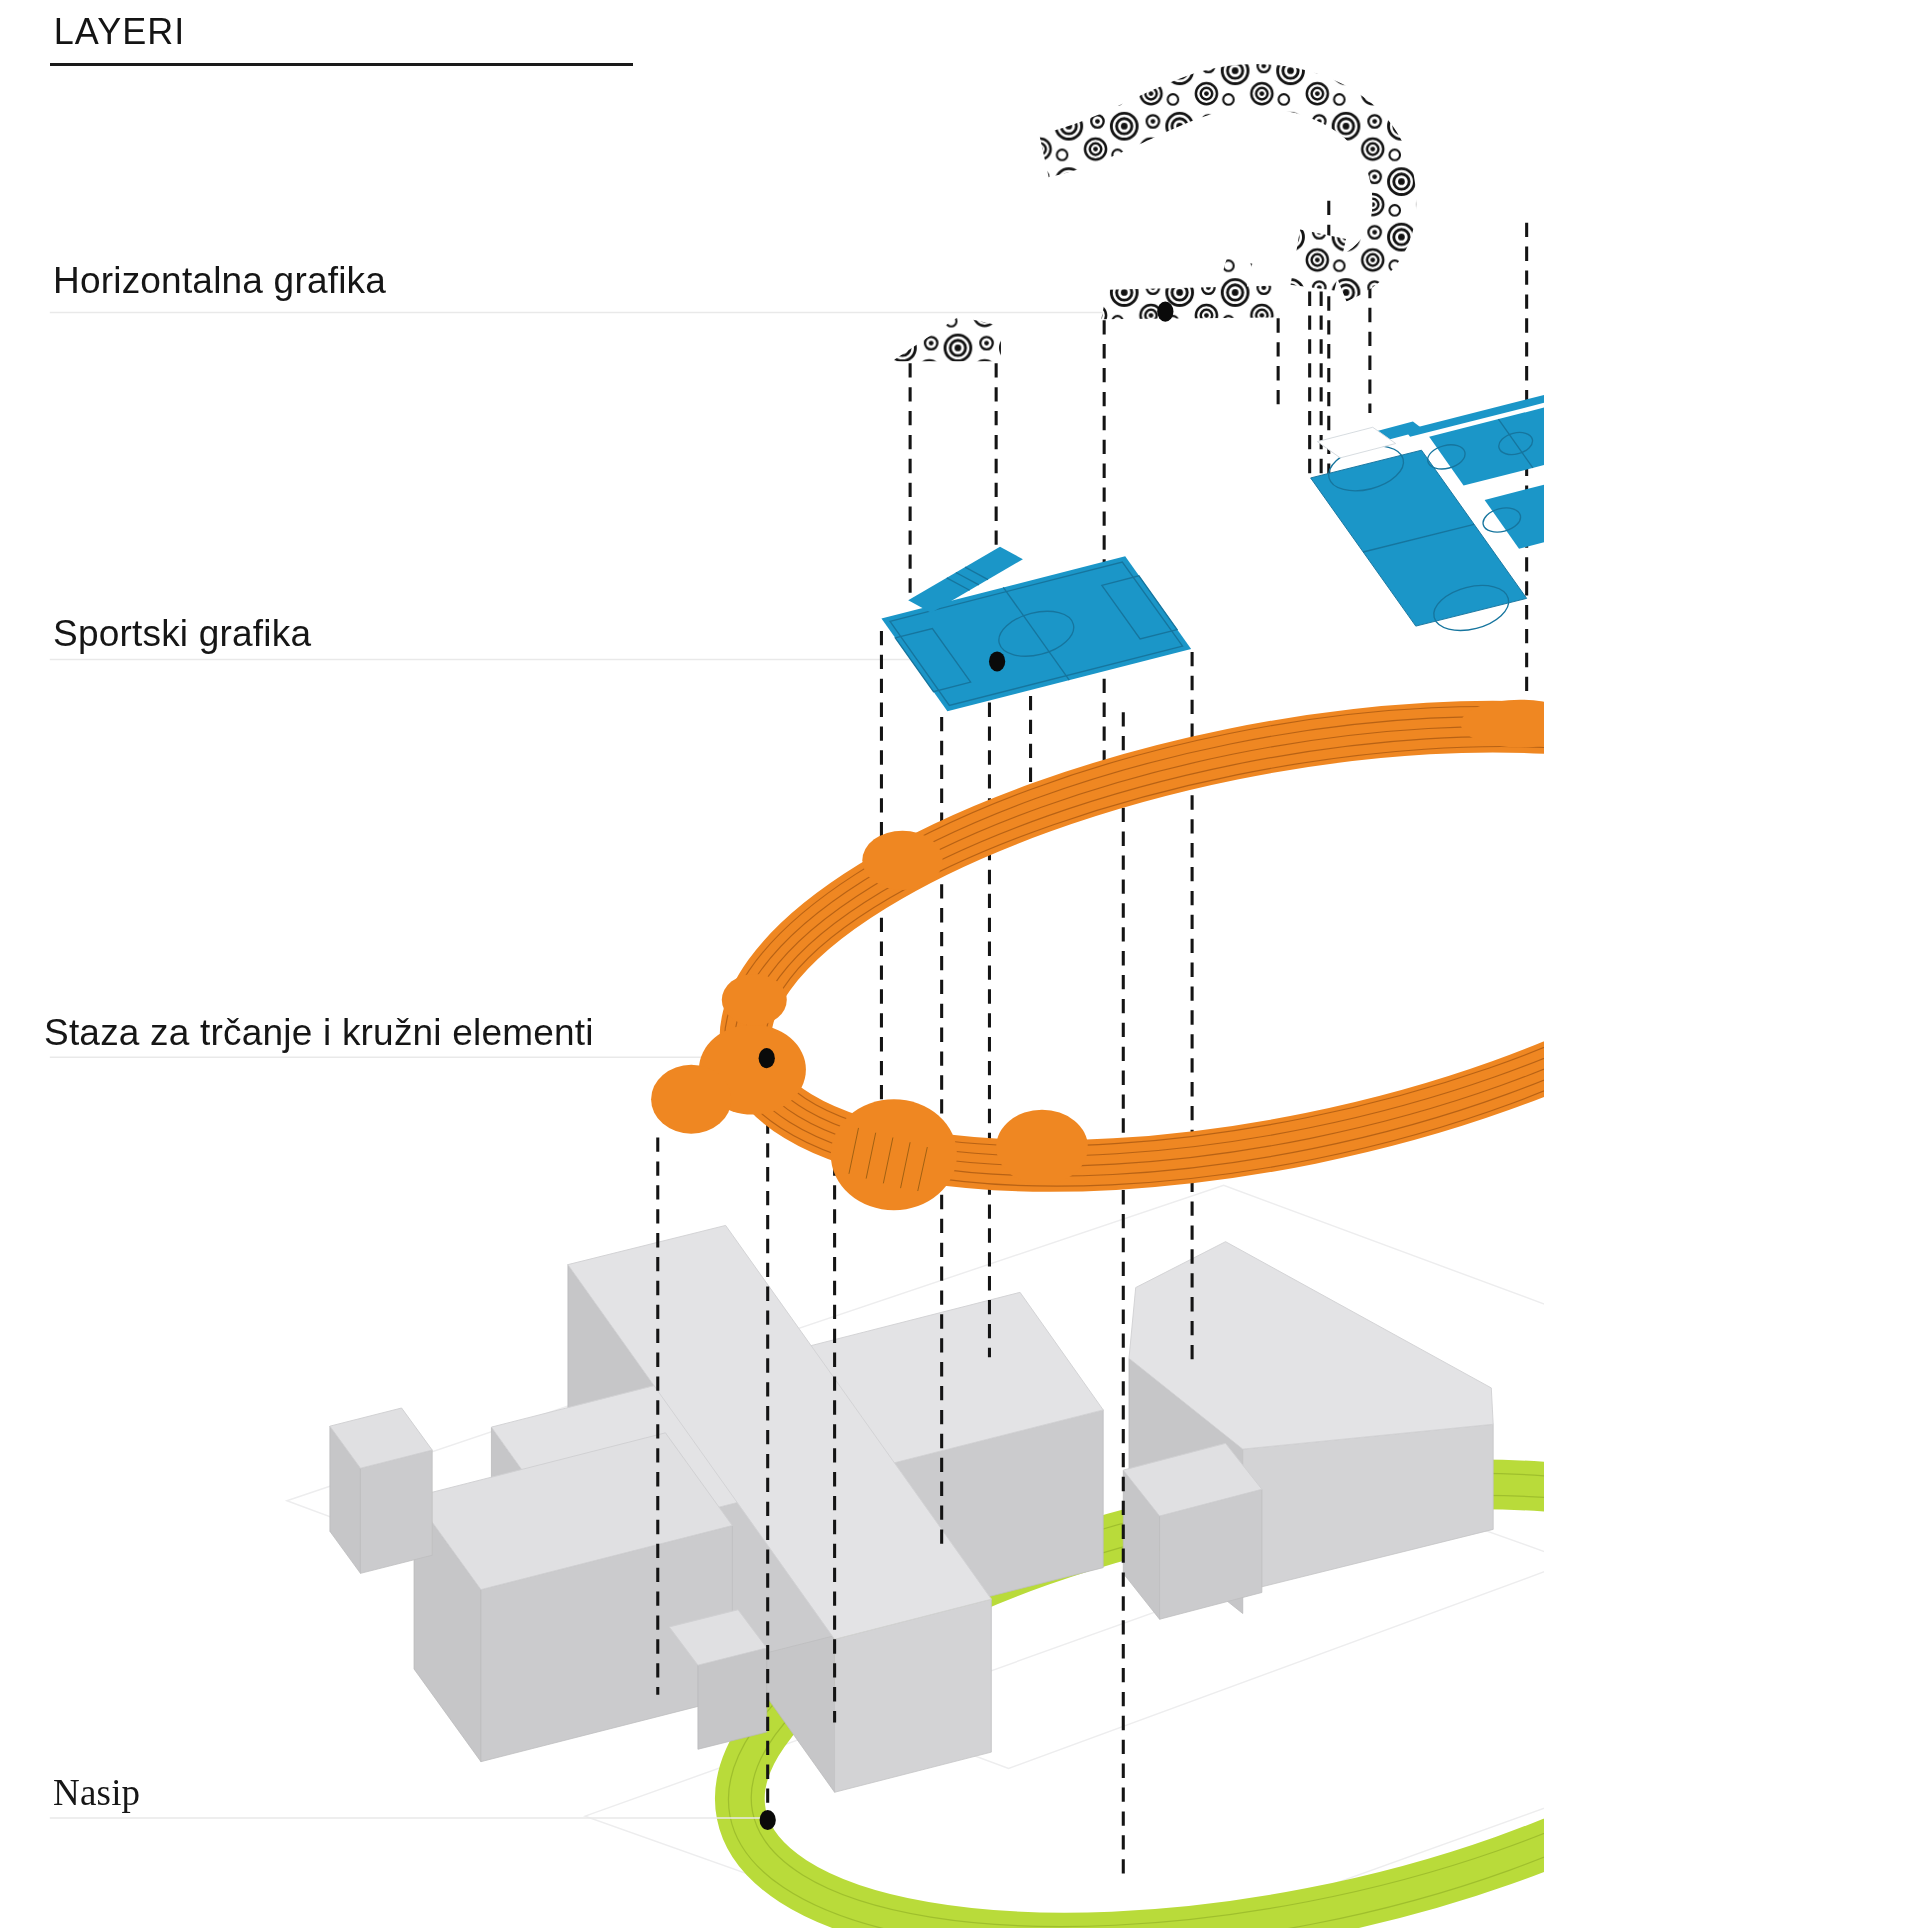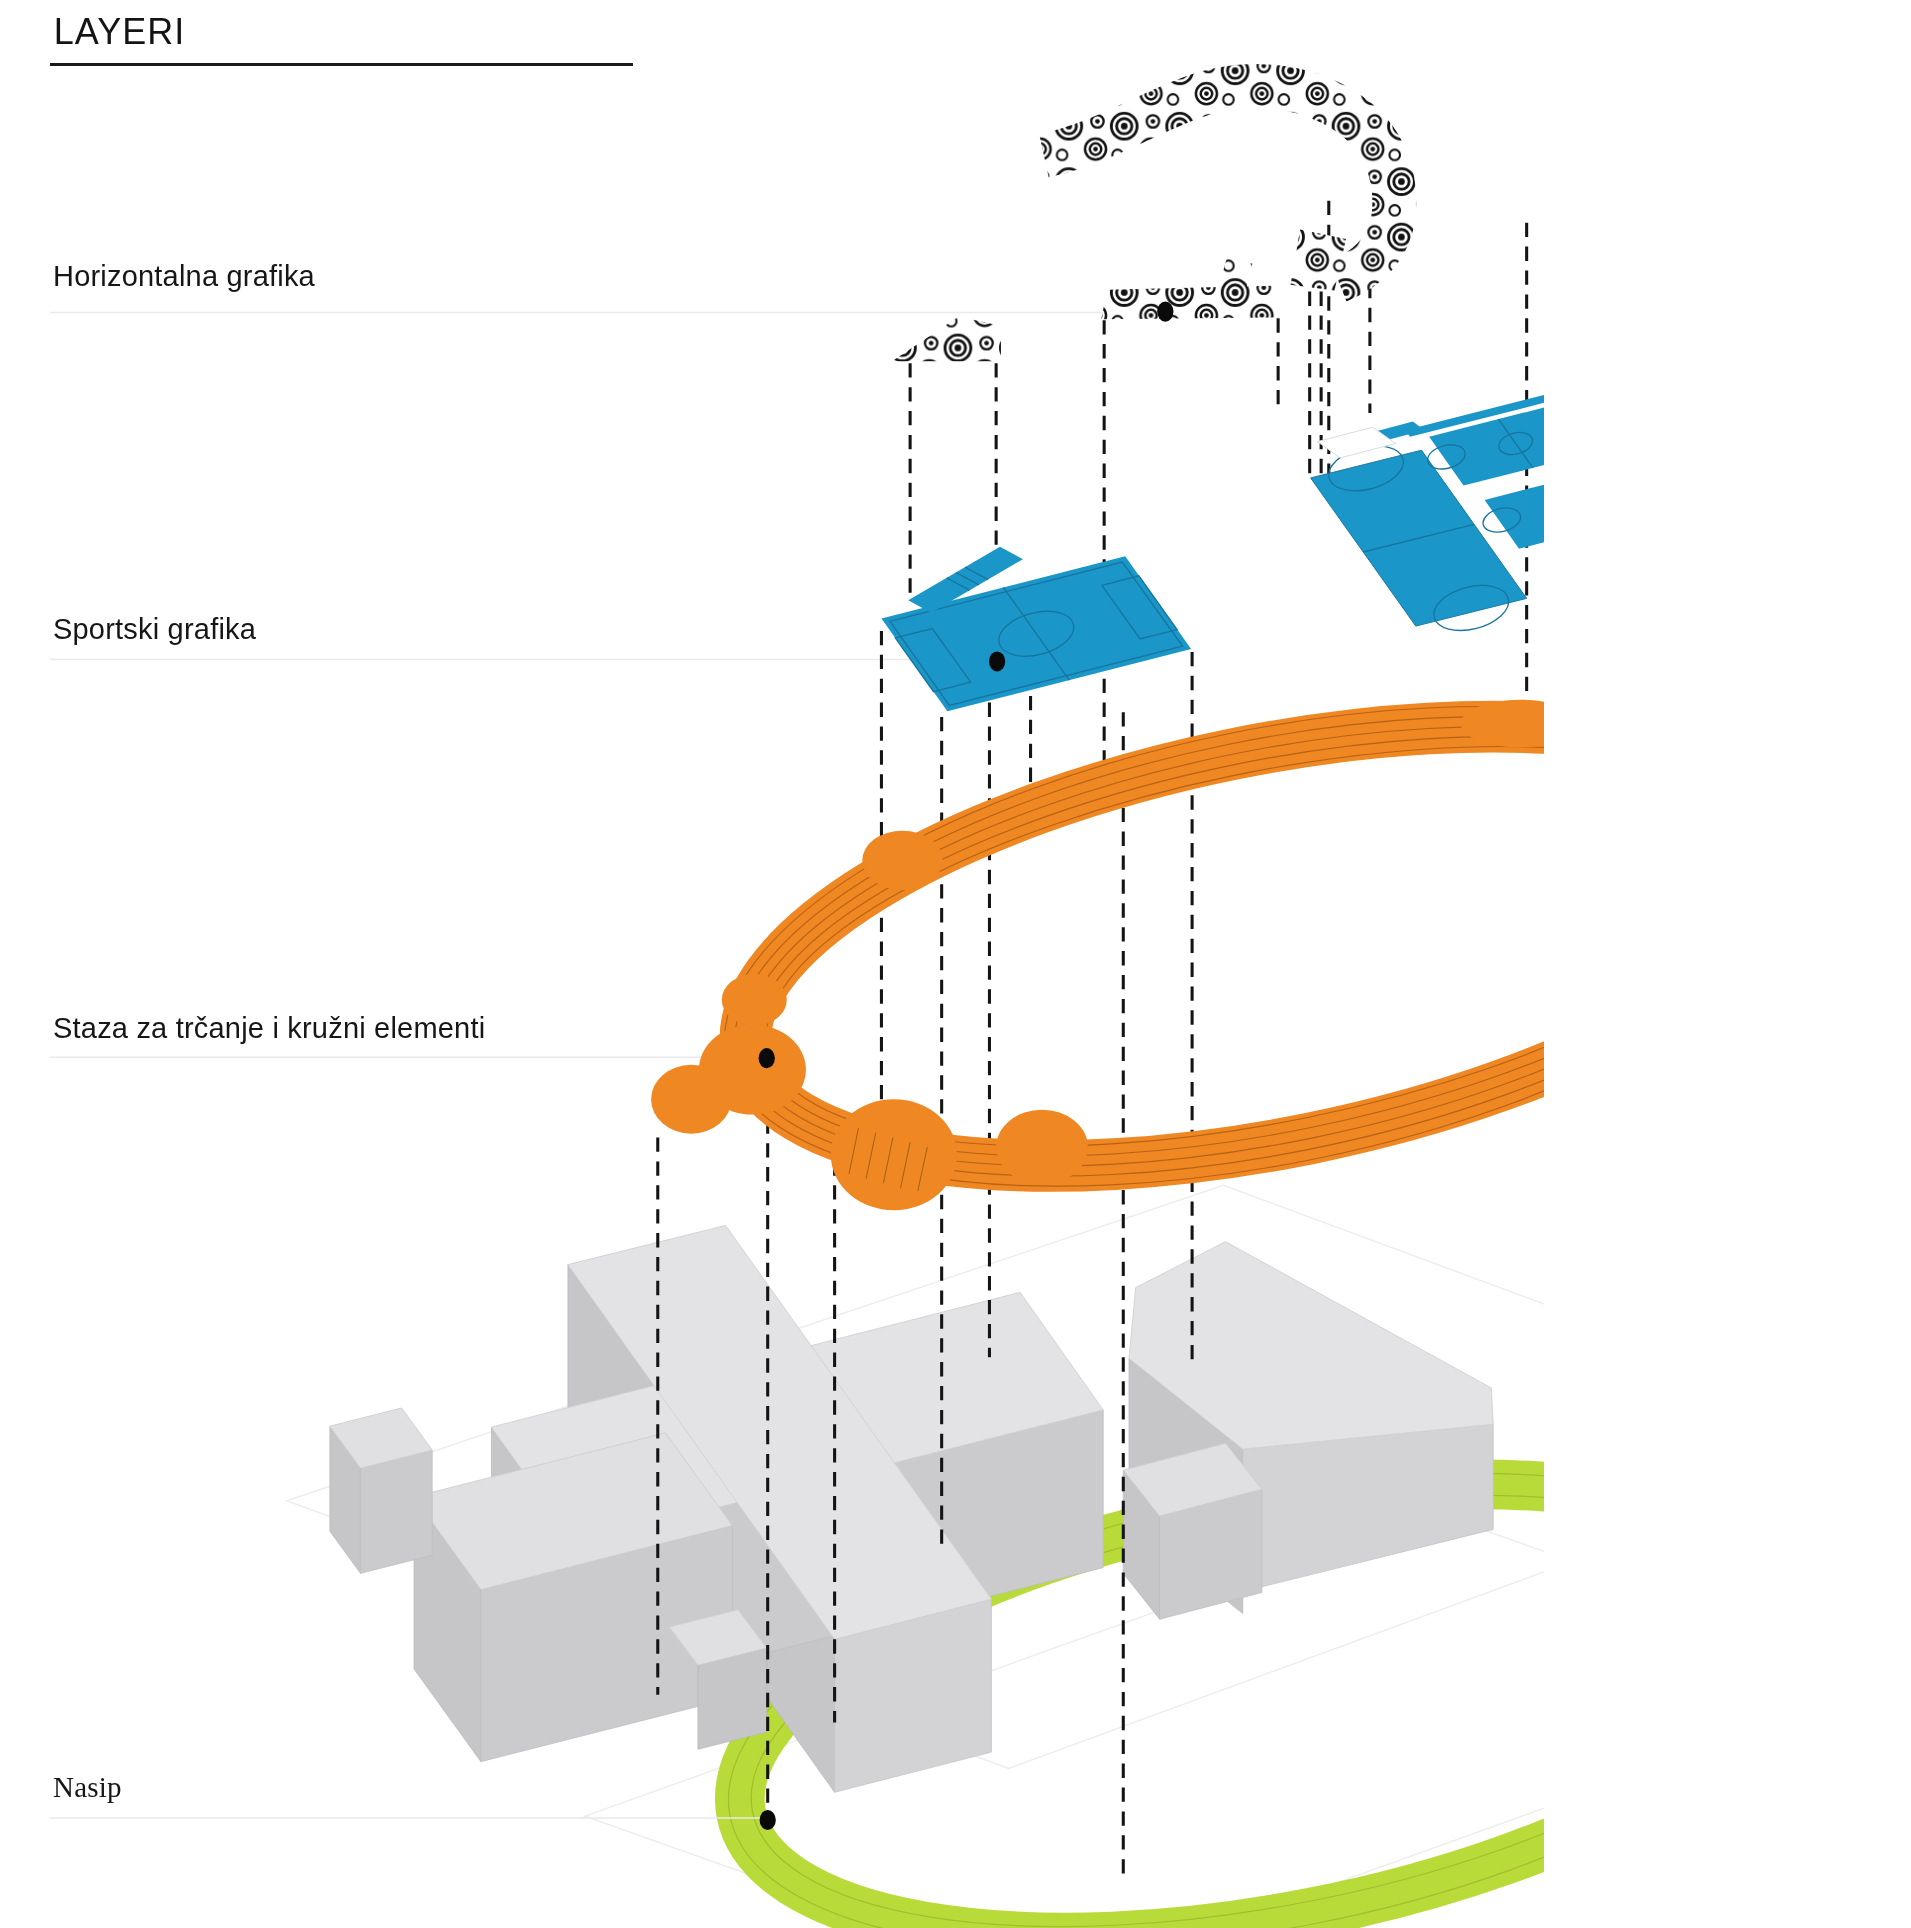--- a/index.html
+++ b/index.html
@@ -11,21 +11,21 @@
     font-family:"Liberation Sans", sans-serif;
   }
   .title-block{
     position:absolute;left:50px;top:7.6px;width:579px;
     border-bottom:3.8px solid #1a1a1a;
     padding:3.8px 0 9.6px 3.8px;
     font-size:36px;letter-spacing:1px;color:#141414;
   }
   .layer-label{
     position:absolute;
-    font-size:29px;color:#161616;letter-spacing:0.2px;
+    font-size:37px;color:#161616;letter-spacing:0.2px;
     white-space:nowrap;
   }
   svg{position:absolute;left:0;top:0;}
   .fill-blue{fill:var(--blue);}
   .fill-orange{fill:var(--orange);}
   .fill-green{fill:none;stroke:var(--green);}
   .court-line{fill:none;stroke:#16759e;stroke-width:1.4;}
   .roof{fill:#e3e3e5;stroke:#d2d2d4;stroke-width:1;}
   .roof2{fill:#e0e0e2;stroke:#d0d0d2;stroke-width:1;}
   .wall-a{fill:#c6c6c8;stroke:#b9b9bb;stroke-width:0.8;}
@@ -197,16 +197,16 @@
         <ellipse cx="1219" cy="326" rx="8.5" ry="10.5" fill="#0a0a0a"></ellipse>
         <ellipse cx="1043" cy="692" rx="8.5" ry="10.5" fill="#0a0a0a"></ellipse>
         <ellipse cx="802" cy="1107" rx="8.5" ry="10.5" fill="#0a0a0a"></ellipse>
         <ellipse cx="803" cy="1904" rx="8.5" ry="10.5" fill="#0a0a0a"></ellipse>
       </g>
   </svg>
 
   <div class="title-block">LAYERI</div>
   <div class="layer-label" id="label-0" style="left: 53px; top: 260px;">Horizontalna grafika</div>
   <div class="layer-label" id="label-1" style="left: 53px; top: 613px;">Sportski grafika</div>
-  <div class="layer-label" id="label-2" style="left: 53px; top: 1012px;">Staza za trčanje i kružni elementi</div>
+  <div class="layer-label" id="label-2" style="left: 44px; top: 1012px;">Staza za trčanje i kružni elementi</div>
   <div class="layer-label" id="label-3" style="left: 53px; top: 1771px; font-family: Liberation Serif, serif;">Nasip</div>
 </div>
 
 
 </body></html>

